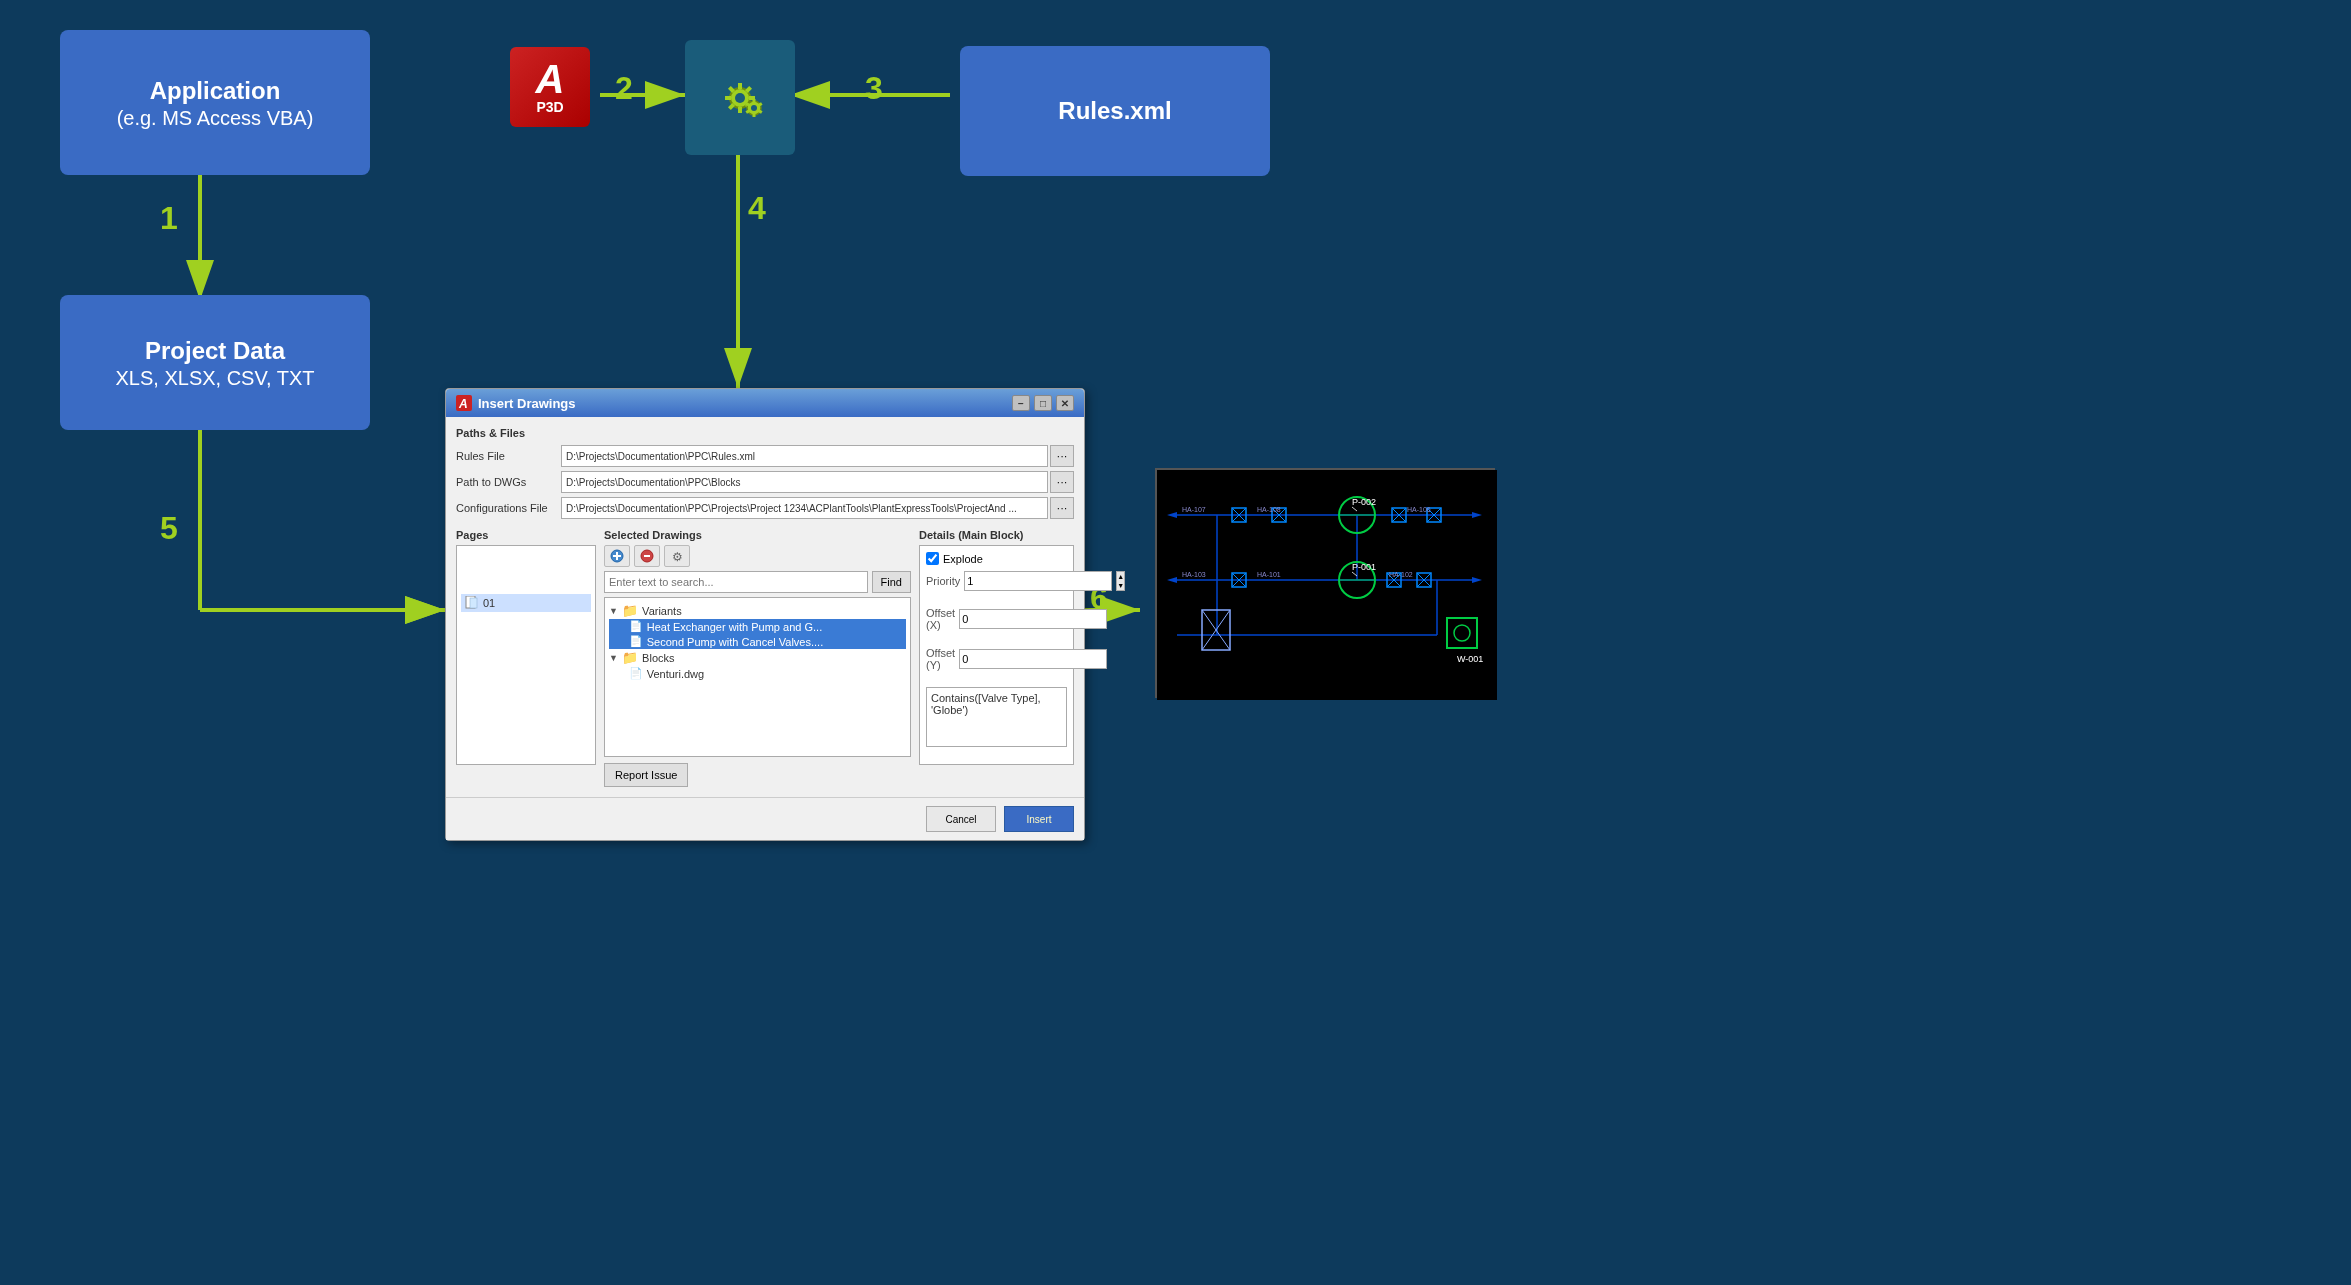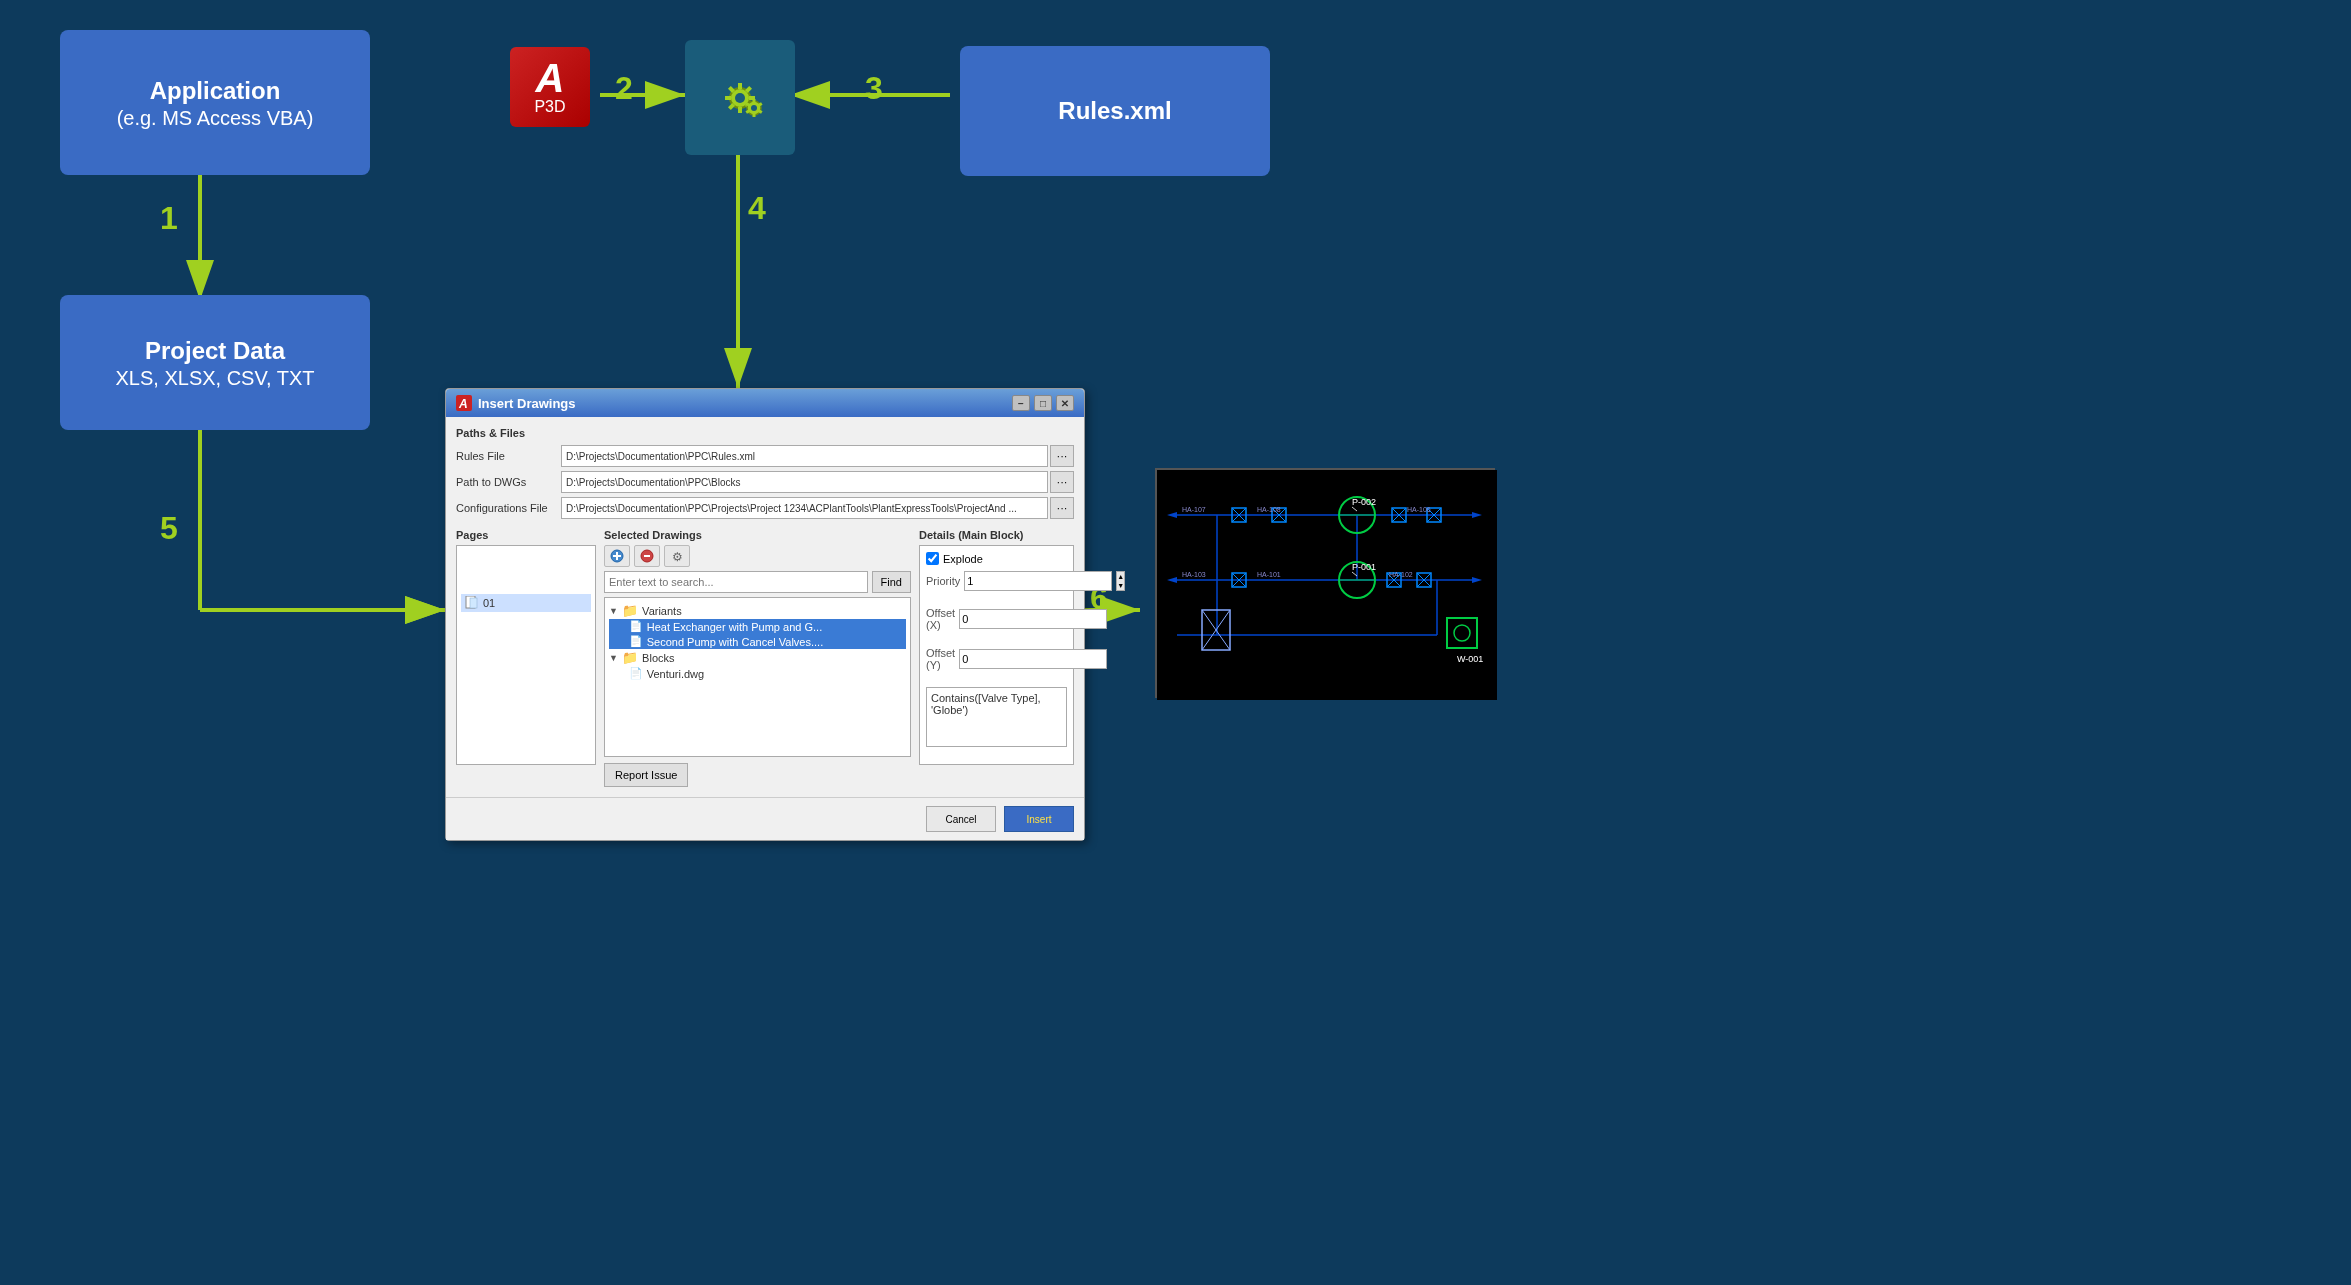--- a/index.html
+++ b/index.html
@@ -375,21 +375,21 @@
       min-width: 70px;
       padding: 0 12px;
       background: #e8e8e8;
       border: 1px solid #aaa;
       font-size: 10px;
       cursor: pointer;
     }
 
     .footer-btn.primary {
       background: #3a6bc4;
-      color: #fde047;
+      color: #fef9c3;
       border-color: #2a5aa0;
     }
 
     
     .cad-panel {
       position: absolute;
       background: black;
       border: 2px solid #555;
     }
 
@@ -409,22 +409,22 @@
     .acad-letter {
       color: white;
       font-size: 40px;
       font-weight: bold;
       font-style: italic;
       line-height: 1;
     }
 
     .acad-sub {
       color: white;
-      font-size: 16px;
-      font-weight: normal;
+      font-size: 14px;
+      font-weight: bold;
     }
 
     
     .box-title {
       font-size: 24px;
       font-weight: bold;
       line-height: 1.3;
     }
 
     .box-subtitle {

